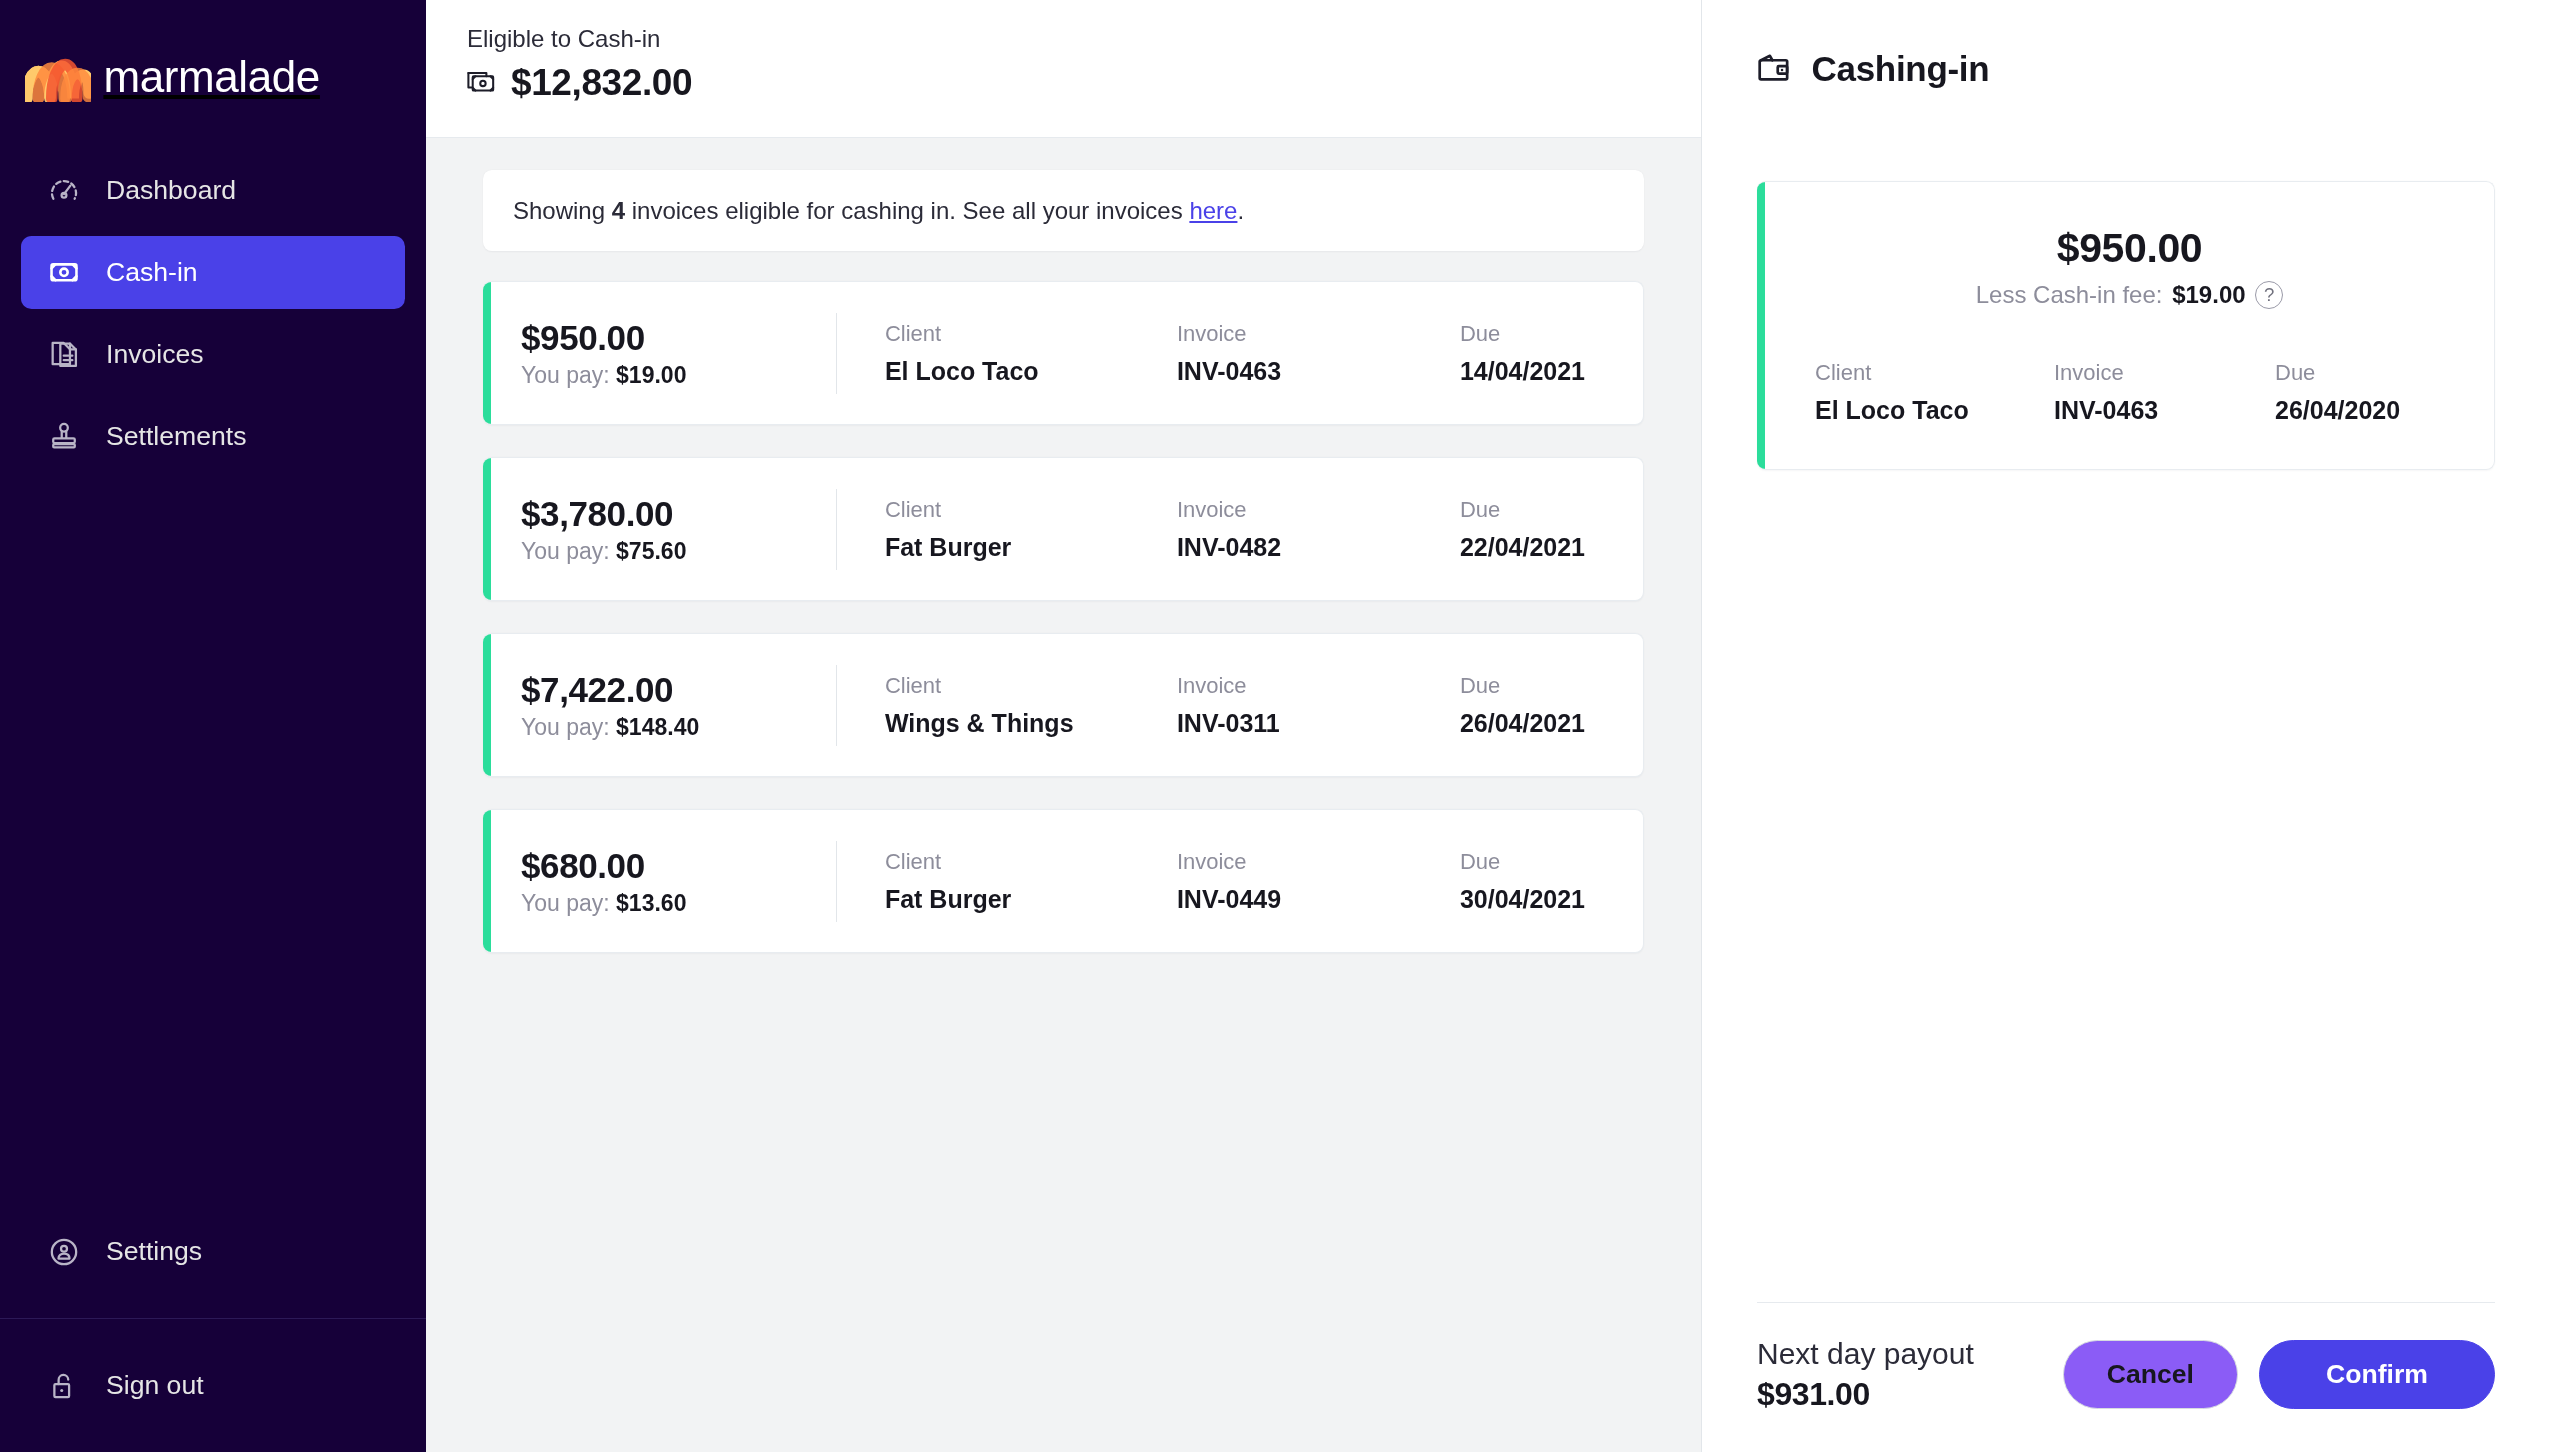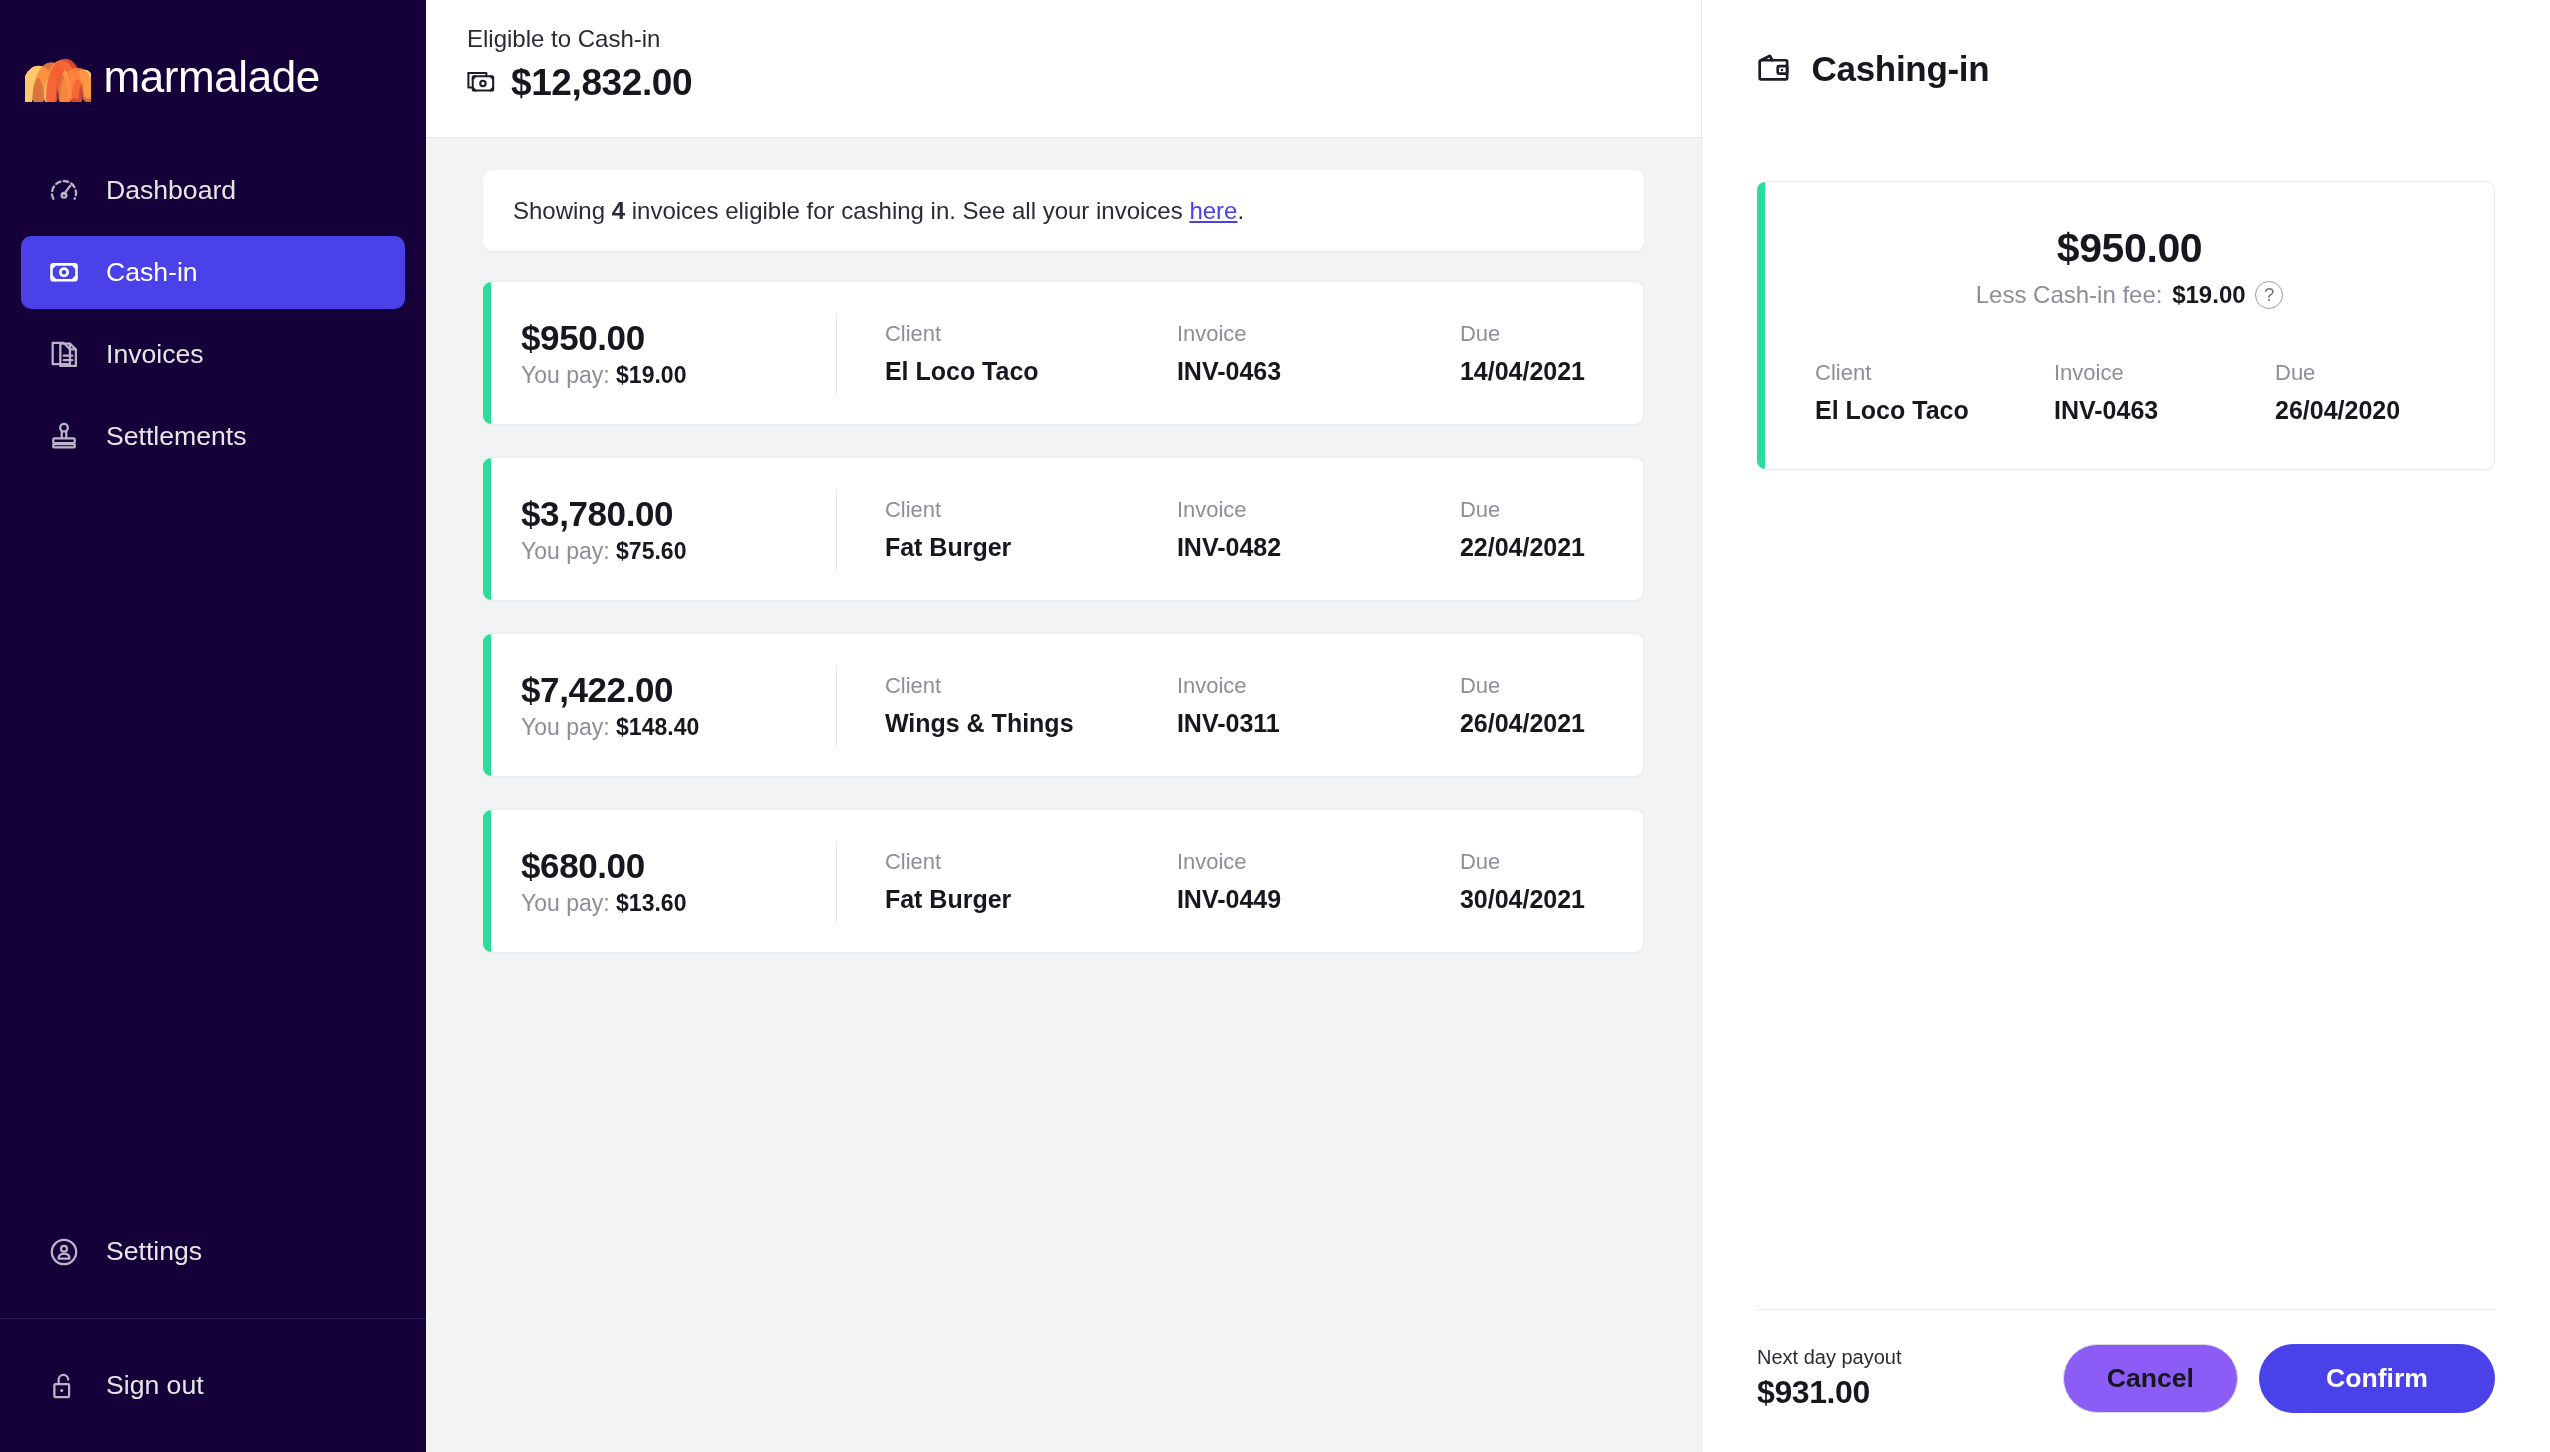--- a/index.html
+++ b/index.html
@@ -23,20 +23,21 @@
     display: flex;
     flex-direction: column;
     position: relative;
   }
   .logo-row {
     display: flex;
     align-items: center;
     gap: 12.4px;
     padding: 39px 0 0 25px;
     height: 115px;
+    text-decoration: underline;
   }
   .logo-mark { width: 66px; height: 50px; flex: 0 0 66px; }
   .logo-word {
     color: #ffffff;
     font-size: 44px;
     letter-spacing: -0.4px;
     font-weight: 400;
     line-height: 1;
     white-space: nowrap;
   }
@@ -251,21 +252,21 @@
 
   .right-footer {
     flex: 0 0 auto;
     border-top: 0.9px solid #e6eaee;
     margin: 0 55px;
     padding: 34px 0 39px 0;
     display: flex;
     align-items: center;
     justify-content: space-between;
   }
-  .payout-label { font-size: 20px; color: #2b2b38; text-align: right; }
+  .payout-label { font-size: 30px; color: #2b2b38; text-align: right; }
   .payout-amount {
     font-size: 32px;
     font-weight: bold;
     color: #17171f;
     margin-top: 5.3px;
     letter-spacing: -0.4px;
   }
   .footer-btns { display: flex; gap: 21px; align-items: center; }
   .btn {
     font-family: "Liberation Sans", sans-serif;

